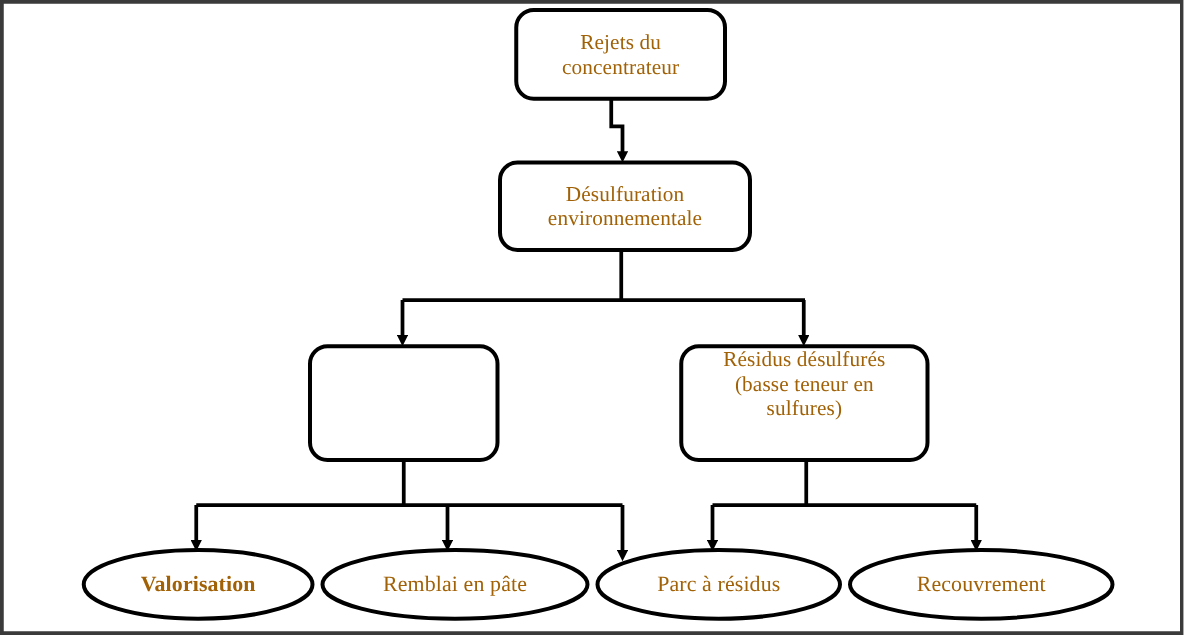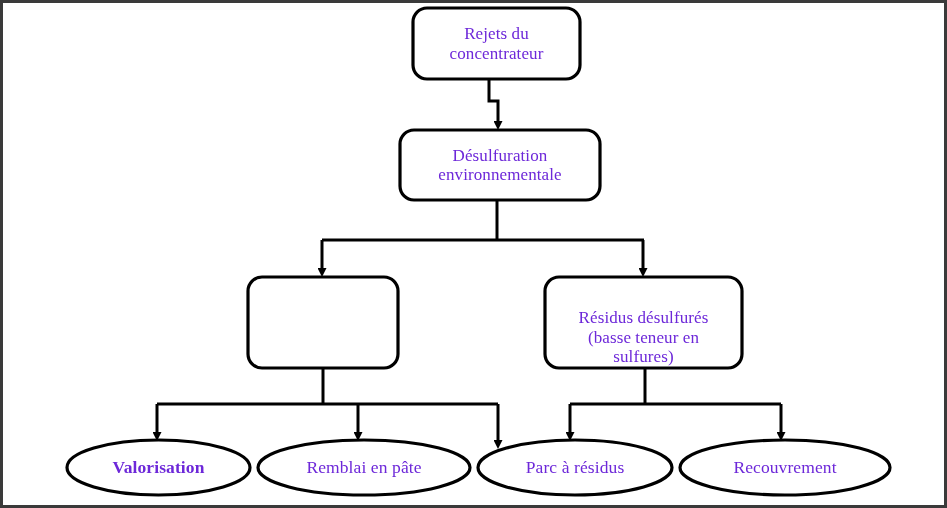--- a/index.html
+++ b/index.html
@@ -31,21 +31,21 @@
     top: 0;
     width: 947px;
     height: 508px;
   }
   .node-label {
     position: absolute;
     display: flex;
     align-items: center;
     justify-content: center;
     text-align: center;
-    color: #6d28d9;
+    color: #a16207;
     line-height: 1.14;
     letter-spacing: 0.1px;
     white-space: pre-line;
     pointer-events: none;
   }
   .box-label { font-size: 17px; }
   .ellipse-label { font-size: 17.5px; }
 </style>
 </head>
 <body>
@@ -102,21 +102,21 @@
     <ellipse cx="785" cy="467.5" rx="105" ry="27.5" fill="#ffffff" stroke="#000000" stroke-width="3.2"></ellipse>
   </svg>
 
   <div class="node-label box-label" style="left:413px; top:8px; width:167px; height:71px;">Rejets du
 concentrateur</div>
 
   <div class="node-label box-label" style="left:400px; top:130px; width:200px; height:70px;">Désulfuration
 environnementale</div>
 
 
-  <div class="node-label box-label" style="left:545px; top:292px; width:197px; height:91px;">Résidus désulfurés
+  <div class="node-label box-label" style="left:545px; top:262px; width:197px; height:91px;">Résidus désulfurés
 (basse teneur en
 sulfures)</div>
 
   <div class="node-label ellipse-label" style="left:67px; top:440px; width:183px; height:55px;font-weight:bold;">Valorisation</div>
 
   <div class="node-label ellipse-label" style="left:258px; top:440px; width:212px; height:55px;">Remblai en pâte</div>
 
   <div class="node-label ellipse-label" style="left:478px; top:440px; width:194px; height:55px;">Parc à résidus</div>
 
   <div class="node-label ellipse-label" style="left:680px; top:440px; width:210px; height:55px;">Recouvrement</div>

